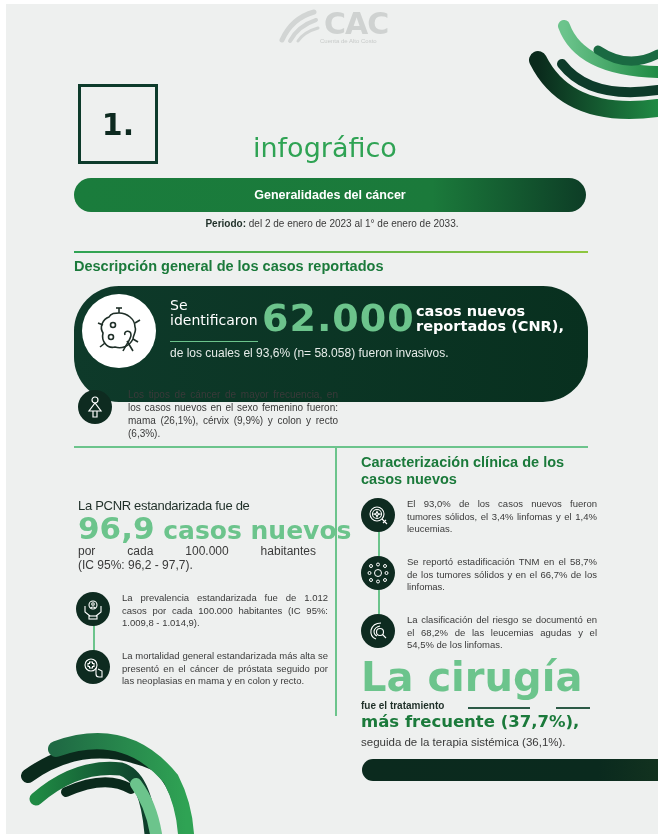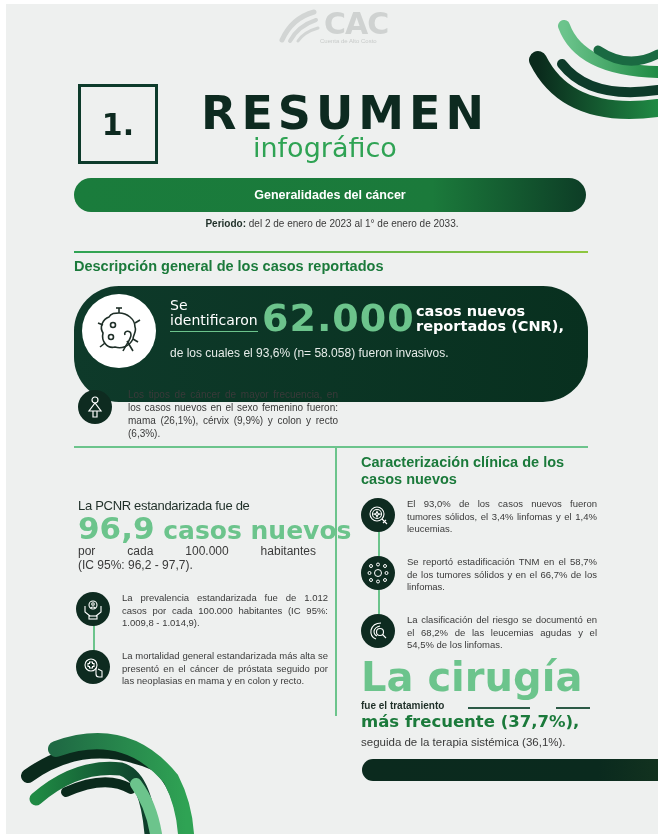--- a/index.html
+++ b/index.html
@@ -19,21 +19,21 @@
   .period { position: absolute; left: 0; width: 652px; top: 214px; text-align: center; font-size: 10px; color: #3a3a3a; }
   .period b { color: #1f2f28; }
 
   .rule-green { position: absolute; left: 68px; top: 247px; width: 514px; height: 2px; background: linear-gradient(90deg, #2fa354, #8ec63f); }
   .section-title { position: absolute; font-weight: bold; color: #1b7a3b; font-size: 14.5px; line-height: 17px; }
   .s1-title { left: 68px; top: 254px; }
 
   .hero { position: absolute; left: 68px; top: 282px; width: 514px; height: 116px; border-radius: 45px; background: linear-gradient(90deg, #0e3a2a, #08301f); }
   .hero-icon { position: absolute; left: 8px; top: 8px; width: 74px; height: 74px; border-radius: 50%; background: #ffffff; display: flex; align-items: center; justify-content: center; }
   .hero-se { position: absolute; left: 96px; top: 12px; color: #ffffff; font-size: 14px; line-height: 15px; font-family: "DejaVu Sans", sans-serif; }
-  .hero-ident { position: absolute; left: 96px; top: 26px; color: #ffffff; font-size: 14px; font-family: "DejaVu Sans", sans-serif; border-bottom: 1.5px solid #6cc48c; padding-bottom: 3px; }
+  .hero-ident { position: absolute; left: 96px; top: 26px; color: #ffffff; font-size: 14px; font-family: "DejaVu Sans", sans-serif; border-bottom: 1.5px solid #6cc48c; padding-bottom: 13px; }
   .hero-num { position: absolute; left: 188px; top: 10px; color: #6cc48c; font-family: "DejaVu Sans", sans-serif; font-weight: bold; font-size: 38px; letter-spacing: 1px; }
   .hero-right { position: absolute; left: 342px; top: 18px; color: #ffffff; font-family: "DejaVu Sans", sans-serif; font-weight: bold; font-size: 14.5px; line-height: 15px; }
   .hero-bottom { position: absolute; left: 96px; top: 60px; color: #e6ece9; font-size: 12px; }
 
   .gender { position: absolute; top: 384px; display: flex; gap: 16px; }
   .g-icon { width: 34px; height: 34px; border-radius: 50%; background: #0e2b20; flex: 0 0 34px; display: flex; align-items: center; justify-content: center; margin-top: 2px; }
   .g-text { font-size: 10px; line-height: 13px; color: #3a3a3a; text-align: justify; }
   .g-left { left: 72px; width: 260px; }
   .g-right { left: 355px; width: 234px; }
 
@@ -91,21 +91,20 @@
           <stop offset="1" stop-color="#1f8a44"></stop>
         </linearGradient>
     </defs>
     <path d="M10 40 Q40 100 130 88" stroke="url(#ga)" stroke-width="18" fill="none" stroke-linecap="round"></path>
     <path d="M34 44 Q62 80 130 70" stroke="#0d3b2a" stroke-width="10" fill="none" stroke-linecap="round"></path>
     <path d="M36 6 Q52 50 130 52" stroke="url(#gb)" stroke-width="12" fill="none" stroke-linecap="round"></path>
     <path d="M70 30 Q100 50 130 34" stroke="#1a6a42" stroke-width="9" fill="none" stroke-linecap="round"></path>
   </svg>
 
   <div class="num-box">1.</div>
-  <div class="title-main">RESUMEN</div>
   <div class="title-sub">infográfico</div>
   <div class="banner">
     <span>Generalidades del cáncer</span>
   </div>
   <div class="period">
     <b>Periodo:</b><span> del 2 de enero de 2023 al 1° de enero de 2033.</span>
   </div>
 
   <div class="rule-green"></div>
 

